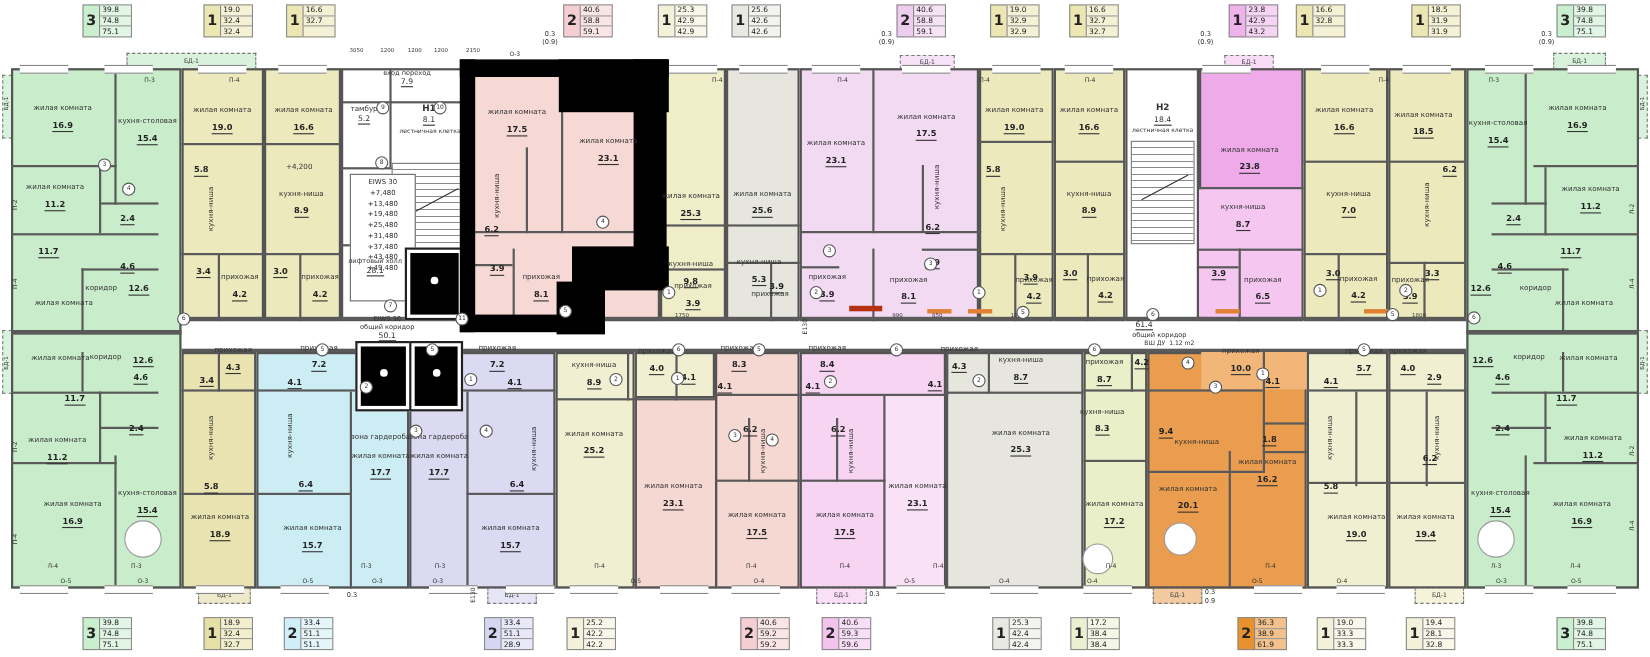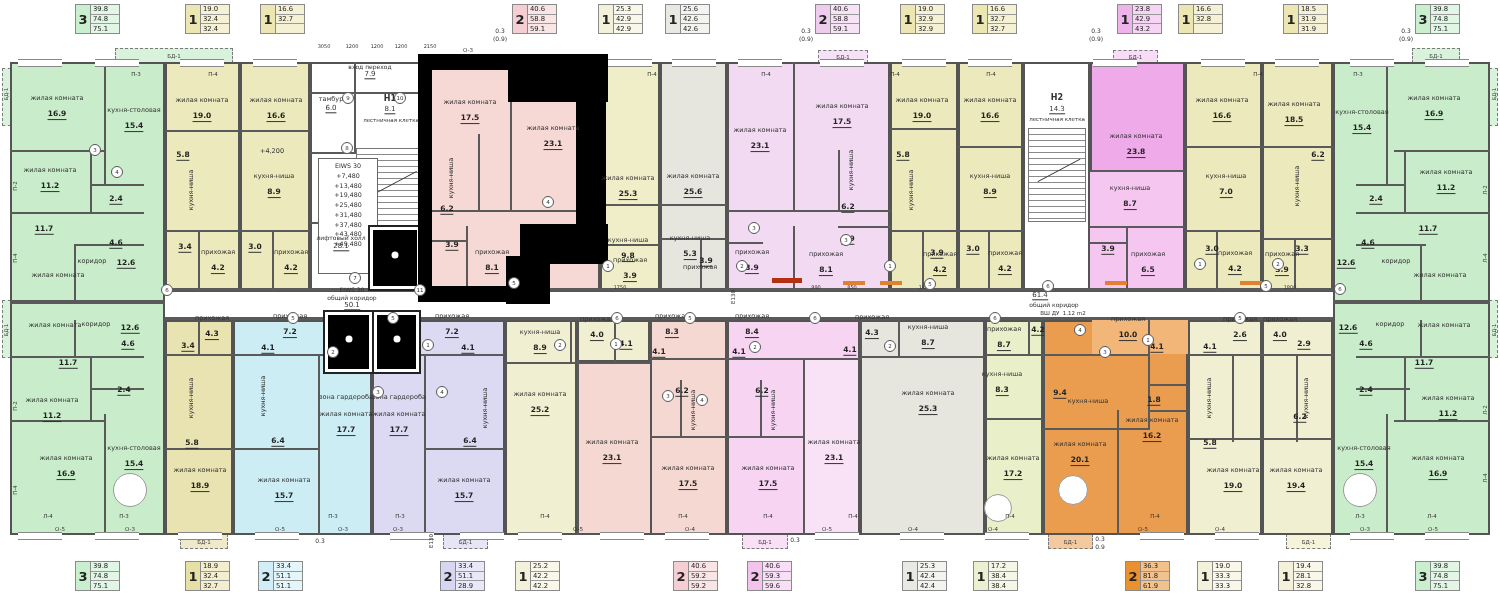--- a/index.html
+++ b/index.html
@@ -554,21 +554,21 @@
       <div class="room" style="left: 1013px; top: 468px;"><span class="rl">жилая комната</span><span class="ra">17.2</span></div>
       <div class="room" style="left: 1128px; top: 329px;"><span class="rl">прихожая</span><span class="ra">10.0</span></div>
       <div class="room" style="left: 1157px; top: 344px;"><span class="ra">4.1</span></div>
       <div class="room" style="left: 1154px; top: 397px;"><span class="ra">1.8</span></div>
       <div class="room" style="left: 1060px; top: 390px;"><span class="ra">9.4</span></div>
       <div class="room" style="left: 1088px; top: 402px;">
         <span class="rl">кухня-ниша</span>
       </div>
       <div class="room" style="left: 1080px; top: 454px;"><span class="rl">жилая комната</span><span class="ra">20.1</span></div>
       <div class="room" style="left: 1152px; top: 430px;"><span class="rl">жилая комната</span><span class="ra">16.2</span></div>
-      <div class="room" style="left: 1240px; top: 329px;"><span class="rl">прихожая</span><span class="ra">2.6</span></div>
+      <div class="room" style="left: 1240px; top: 329px;"><span class="rl">прихожая</span><span class="ra">5.7</span></div>
       <div class="room" style="left: 1210px; top: 344px;"><span class="ra">4.1</span></div>
       <div class="room vert" style="left: 1210px; top: 398px;">
         <span class="rl">кухня-ниша</span>
       </div>
       <div class="room" style="left: 1210px; top: 440px;"><span class="ra">5.8</span></div>
       <div class="room" style="left: 1233px; top: 480px;"><span class="rl">жилая комната</span><span class="ra">19.0</span></div>
       <div class="room" style="left: 1280px; top: 329px;"><span class="rl">прихожая</span><span class="ra">4.0</span></div>
       <div class="room" style="left: 1304px; top: 341px;"><span class="ra">2.9</span></div>
       <div class="room vert" style="left: 1307px; top: 398px;">
         <span class="rl">кухня-ниша</span>
@@ -584,31 +584,31 @@
       </div>
       <div class="room" style="left: 1366px; top: 341px;"><span class="ra">4.6</span></div>
       <div class="room" style="left: 1424px; top: 360px;"><span class="ra">11.7</span></div>
       <div class="room" style="left: 1366px; top: 387px;"><span class="ra">2.4</span></div>
       <div class="room" style="left: 1448px; top: 408px;"><span class="rl">жилая комната</span><span class="ra">11.2</span></div>
       <div class="room" style="left: 1364px; top: 458px;"><span class="rl">кухня-столовая</span><span class="ra">15.4</span></div>
       <div class="room" style="left: 1438px; top: 468px;"><span class="rl">жилая комната</span><span class="ra">16.9</span></div>
       <div class="lbl" style="left: 370px; top: 67px; font-size: 6px;">вход переход</div>
       <div class="lbl u" style="left: 370px; top: 75px; font-size: 7px;">7.9</div>
       <div class="lbl" style="left: 331px; top: 100px; font-size: 6.5px;">тамбур</div>
-      <div class="lbl u" style="left: 331px; top: 109px; font-size: 7px;">6.0</div>
+      <div class="lbl u" style="left: 331px; top: 109px; font-size: 7px;">5.2</div>
       <div class="lbl b" style="left: 390px; top: 99px; font-size: 8px;">H1</div>
       <div class="lbl u" style="left: 390px; top: 110px; font-size: 7px;">8.1</div>
       <div class="lbl" style="left: 391px; top: 120px; font-size: 5.5px;">лестничная клетка</div>
       <div class="lbl" style="left: 341px; top: 238px; font-size: 6px;">лифтовый холл</div>
       <div class="lbl u" style="left: 341px; top: 247px; font-size: 7px;">28.1</div>
       <div class="lbl" style="left: 352px; top: 290px; font-size: 6px;">EIWS 30</div>
       <div class="lbl" style="left: 352px; top: 298px; font-size: 6px;">общий коридор</div>
       <div class="lbl u" style="left: 352px; top: 306px; font-size: 7px;">50.1</div>
       <div class="lbl b" style="left: 1057px; top: 98px; font-size: 8px;">H2</div>
-      <div class="lbl u" style="left: 1057px; top: 110px; font-size: 7px;">14.3</div>
+      <div class="lbl u" style="left: 1057px; top: 110px; font-size: 7px;">18.4</div>
       <div class="lbl" style="left: 1057px; top: 119px; font-size: 5.5px;">лестничная клетка</div>
       <div class="lbl u" style="left: 1040px; top: 296px; font-size: 7px;">61.4</div>
       <div class="lbl" style="left: 1054px; top: 305px; font-size: 6px;">общий коридор</div>
       <div class="lbl" style="left: 1063px; top: 313px; font-size: 5.5px;">ВШ ДУ  1.12 m2</div>
       <div class="lbl" style="left: 500px; top: 31px; font-size: 6px;">0.3</div>
       <div class="lbl" style="left: 500px; top: 39px; font-size: 6px;">(0.9)</div>
       <div class="lbl" style="left: 806px; top: 31px; font-size: 6px;">0.3</div>
       <div class="lbl" style="left: 806px; top: 39px; font-size: 6px;">(0.9)</div>
       <div class="lbl" style="left: 1096px; top: 31px; font-size: 6px;">0.3</div>
       <div class="lbl" style="left: 1096px; top: 39px; font-size: 6px;">(0.9)</div>
@@ -789,21 +789,21 @@
         <div class="badge-vals">
           <div class="bv">17.2</div>
           <div class="bv">38.4</div>
           <div class="bv">38.4</div>
         </div>
       </div>
       <div class="badge" style="left: 1125px; top: 561px; background: rgb(233, 145, 47);">
         <div class="badge-num">2</div>
         <div class="badge-vals">
           <div class="bv">36.3</div>
-          <div class="bv">81.8</div>
+          <div class="bv">38.9</div>
           <div class="bv">61.9</div>
         </div>
       </div>
       <div class="badge" style="left: 1197px; top: 561px; background: rgb(243, 241, 217);">
         <div class="badge-num">1</div>
         <div class="badge-vals">
           <div class="bv">19.0</div>
           <div class="bv">33.3</div>
           <div class="bv">33.3</div>
         </div>

